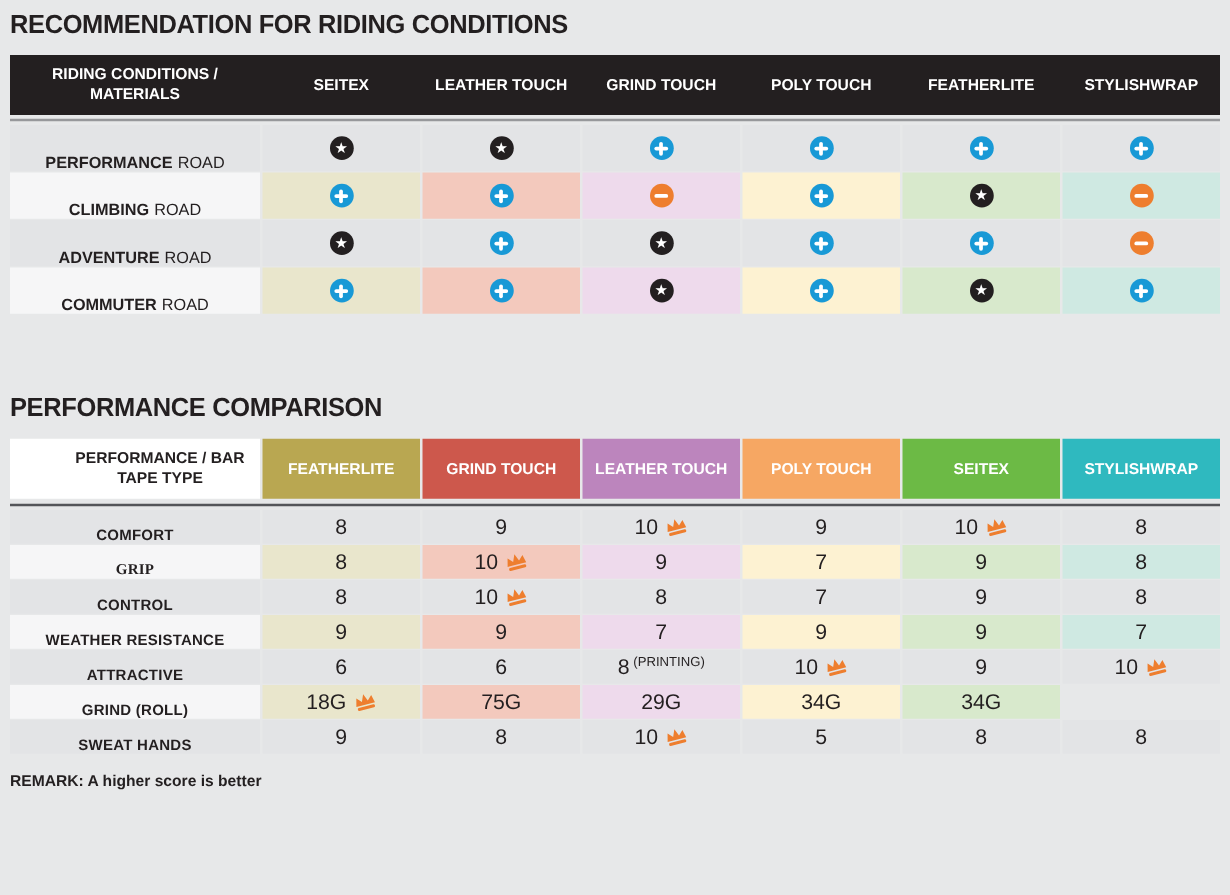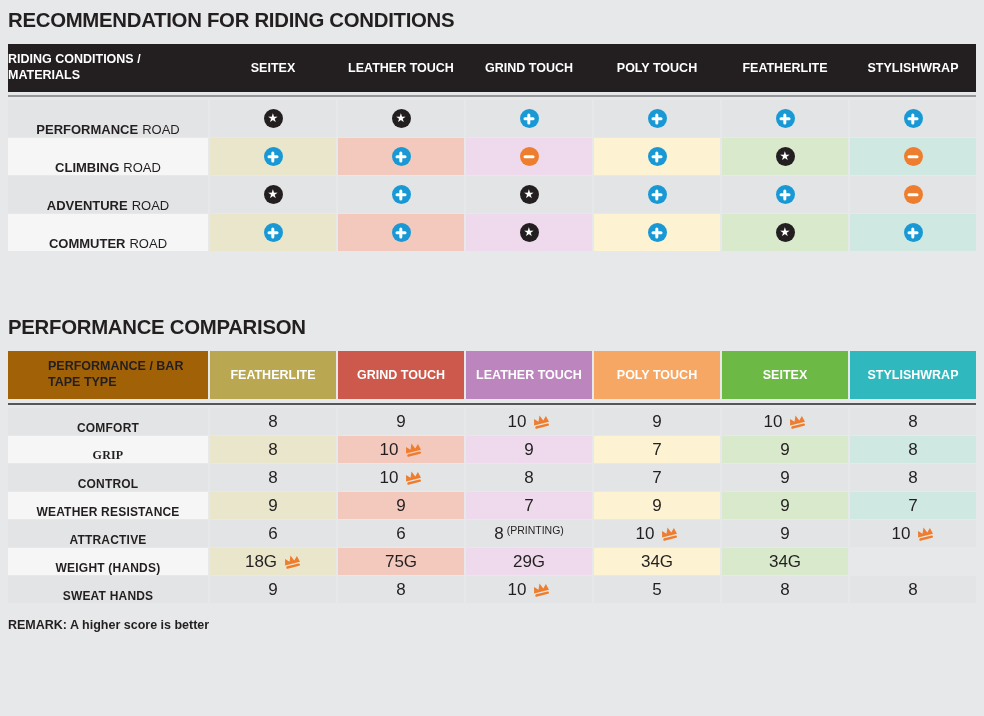--- a/index.html
+++ b/index.html
@@ -10,21 +10,21 @@
   html,body{width:984px;height:716px;overflow:hidden}
   body{background:var(--page-bg);font-family:"Liberation Sans","DejaVu Sans",sans-serif;color:var(--ink);}
   .wrap{padding:6px 8px 0 8px;width:850px}
 
   .big-title{font-size:21px;font-weight:700;letter-spacing:-0.3px;transform:scaleX(0.97);transform-origin:left center;white-space:nowrap}
   #title1{margin-top:2px}
   #title2{margin-top:64px}
 
   .tbl{width:968px}
   .hrow{display:flex;width:968px;height:48px;margin-top:12px}
-  .hrow .first{width:200px;display:flex;align-items:center;justify-content:center;text-align:left;font-weight:700;font-size:12.5px;line-height:1.25}
+  .hrow .first{width:200px;display:flex;align-items:center;justify-content:center;text-align:center;font-weight:700;font-size:12.5px;line-height:1.25}
   .hrow .col{width:126px;margin-left:2px;display:flex;align-items:center;justify-content:center;text-align:center;font-weight:700;font-size:12.5px;line-height:1.2;padding:0 4px}
   #t1-header{background:var(--ink);color:#fff}
   #t1-header .first{color:#fff}
   #t1-header .col{margin-left:2px}
   .hline{width:968px;height:2px;margin-top:3px;margin-bottom:3px}
   #t1-line{background:var(--t1-line)}
   #t2-line{background:var(--t2-line);margin-top:4px}
 
   .brow{display:flex;width:968px;margin-bottom:1px}
   .t1row{height:37px}
@@ -166,21 +166,21 @@
           </div>
         </div>
       </div>
   </div>
 
 
   <div class="big-title" id="title2">PERFORMANCE COMPARISON</div>
 
   <div class="tbl">
     <div class="hrow" id="t2-header">
-        <div class="first" style="background: #a16207; padding-left: 40px;">PERFORMANCE / BAR TAPE TYPE</div>
+        <div class="first" style="background: #ffffff; padding-left: 40px;">PERFORMANCE / BAR TAPE TYPE</div>
         <div class="col" style="background: rgb(185, 167, 81); color: rgb(255, 255, 255);">FEATHERLITE</div>
         <div class="col" style="background: rgb(205, 88, 76); color: rgb(255, 255, 255);">GRIND TOUCH</div>
         <div class="col" style="background: rgb(188, 133, 189); color: rgb(255, 255, 255);">LEATHER TOUCH</div>
         <div class="col" style="background: rgb(246, 167, 99); color: rgb(255, 255, 255);">POLY TOUCH</div>
         <div class="col" style="background: rgb(108, 186, 69); color: rgb(255, 255, 255);">SEITEX</div>
         <div class="col" style="background: rgb(47, 185, 191); color: rgb(255, 255, 255);">STYLISHWRAP</div>
       </div>
     <div class="hline" id="t2-line"></div>
     <div id="t2-body">
         <div class="brow t2row">
@@ -307,21 +307,21 @@
           </div>
           <div class="cell gcell" style="background: rgb(227, 228, 230);">
             <span class="score">10</span>
             <svg class="crown" width="18" height="15" viewBox="0 0 20 16">
               <path fill="#ee7e2e" d="M1.5 10.5 L3.2 3.3 L7.3 7.5 L10 1 L12.7 7.5 L16.8 3.3 L18.5 10.5 Z"></path>
               <rect fill="#ee7e2e" x="2.2" y="11.9" width="15.6" height="2.7" rx="1.2"></rect>
             </svg>
           </div>
         </div>
         <div class="brow t2row">
-          <div class="label" style="background: rgb(246, 246, 247);">WEIGHT (HANDS)</div>
+          <div class="label" style="background: rgb(246, 246, 247);">GRIND (ROLL)</div>
           <div class="cell gcell" style="background: rgb(233, 230, 204);">
             <span class="score">18G</span>
             <svg class="crown" width="18" height="15" viewBox="0 0 20 16">
               <path fill="#ee7e2e" d="M1.5 10.5 L3.2 3.3 L7.3 7.5 L10 1 L12.7 7.5 L16.8 3.3 L18.5 10.5 Z"></path>
               <rect fill="#ee7e2e" x="2.2" y="11.9" width="15.6" height="2.7" rx="1.2"></rect>
             </svg>
           </div>
           <div class="cell gcell" style="background: rgb(243, 201, 189);">
             <span class="score">75G</span>
           </div>

